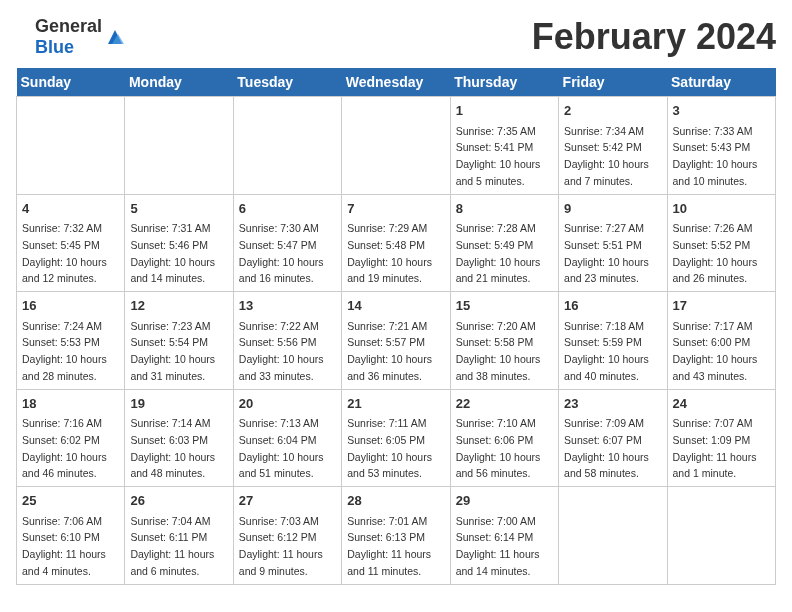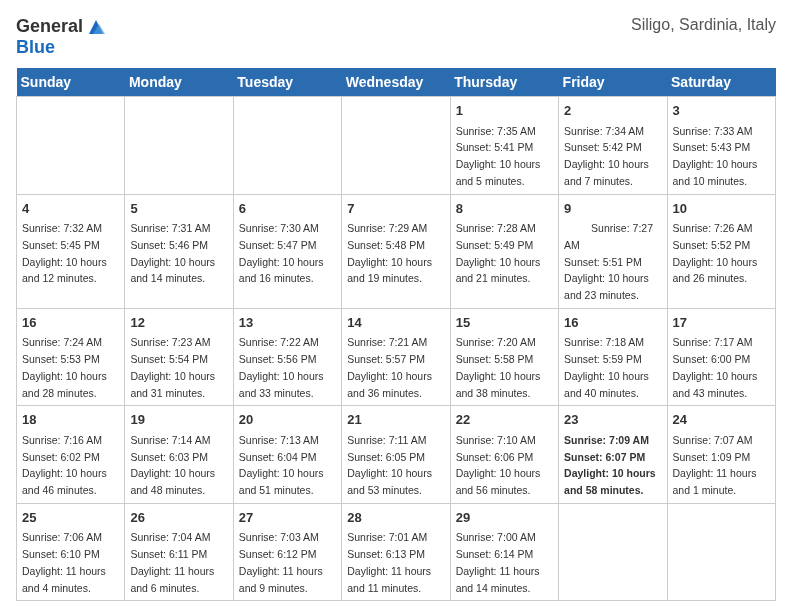--- a/index.html
+++ b/index.html
@@ -11,20 +11,22 @@
       padding: 16px;
     }
     .header-area {
       display: flex;
       justify-content: space-between;
       align-items: flex-start;
       margin-bottom: 10px;
     }
     .logo {
       display: flex;
+      align-items: center;
+      margin-left: 19px;
     }
     .logo-text-general {
       font-size: 18px;
       font-weight: bold;
       color: #333;
     }
     .logo-text-blue {
       font-size: 18px;
       font-weight: bold;
       color: #1a6abf;
@@ -91,21 +93,21 @@
     <div>
       <span class="logo-text-general">General</span><br>
       <span class="logo-text-blue">Blue</span>
     </div>
     <svg class="logo-icon" viewBox="0 0 22 22" xmlns="http://www.w3.org/2000/svg">
       <polygon points="4,18 11,4 18,18" fill="#1a6abf"></polygon>
       <polygon points="8,18 14,8 20,18" fill="#4a9de0" opacity="0.7"></polygon>
     </svg>
   </div>
   <div class="title-area">
-    <div class="subtitle">Siligo, Sardinia, Italy</div>
+    <div class="main-title">February 2024</div>
   </div>
 </div>
 
 <table>
   <thead>
     <tr>
     <th>Sunday</th>
         <th>Monday</th>
         <th>Tuesday</th>
         <th>Wednesday</th>
@@ -147,21 +149,21 @@
 Daylight: 10 hours
 and 16 minutes.</span></td>
         <td><span class="day-num">7</span><span class="day-info" style="white-space: pre-line;">Sunrise: 7:29 AM
 Sunset: 5:48 PM
 Daylight: 10 hours
 and 19 minutes.</span></td>
         <td><span class="day-num">8</span><span class="day-info" style="white-space: pre-line;">Sunrise: 7:28 AM
 Sunset: 5:49 PM
 Daylight: 10 hours
 and 21 minutes.</span></td>
-        <td><span class="day-num">9</span><span class="day-info" style="white-space: pre-line; margin-left: 27px;">Sunrise: 7:27 AM
+        <td><span class="day-num">9</span><span class="day-info" style="white-space: pre-line;">Sunrise: 7:27 AM
 Sunset: 5:51 PM
 Daylight: 10 hours
 and 23 minutes.</span></td>
         <td><span class="day-num">10</span><span class="day-info" style="white-space: pre-line;">Sunrise: 7:26 AM
 Sunset: 5:52 PM
 Daylight: 10 hours
 and 26 minutes.</span></td>
       </tr>
       <tr>
         <td><span class="day-num">16</span><span class="day-info" style="white-space: pre-line;">Sunrise: 7:24 AM
@@ -207,21 +209,21 @@
 Daylight: 10 hours
 and 51 minutes.</span></td>
         <td><span class="day-num">21</span><span class="day-info" style="white-space: pre-line;">Sunrise: 7:11 AM
 Sunset: 6:05 PM
 Daylight: 10 hours
 and 53 minutes.</span></td>
         <td><span class="day-num">22</span><span class="day-info" style="white-space: pre-line;">Sunrise: 7:10 AM
 Sunset: 6:06 PM
 Daylight: 10 hours
 and 56 minutes.</span></td>
-        <td><span class="day-num">23</span><span class="day-info" style="white-space: pre-line; font-weight: bold;">Sunrise: 7:09 AM
+        <td><span class="day-num">23</span><span class="day-info" style="white-space: pre-line;">Sunrise: 7:09 AM
 Sunset: 6:07 PM
 Daylight: 10 hours
 and 58 minutes.</span></td>
         <td><span class="day-num">24</span><span class="day-info" style="white-space: pre-line;">Sunrise: 7:07 AM
 Sunset: 1:09 PM
 Daylight: 11 hours
 and 1 minute.</span></td>
       </tr>
       <tr>
         <td><span class="day-num">25</span><span class="day-info" style="white-space: pre-line;">Sunrise: 7:06 AM

